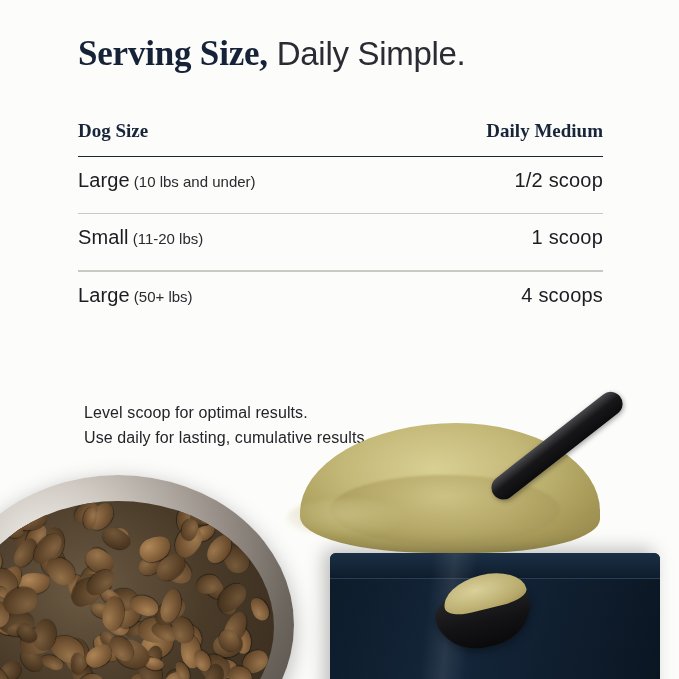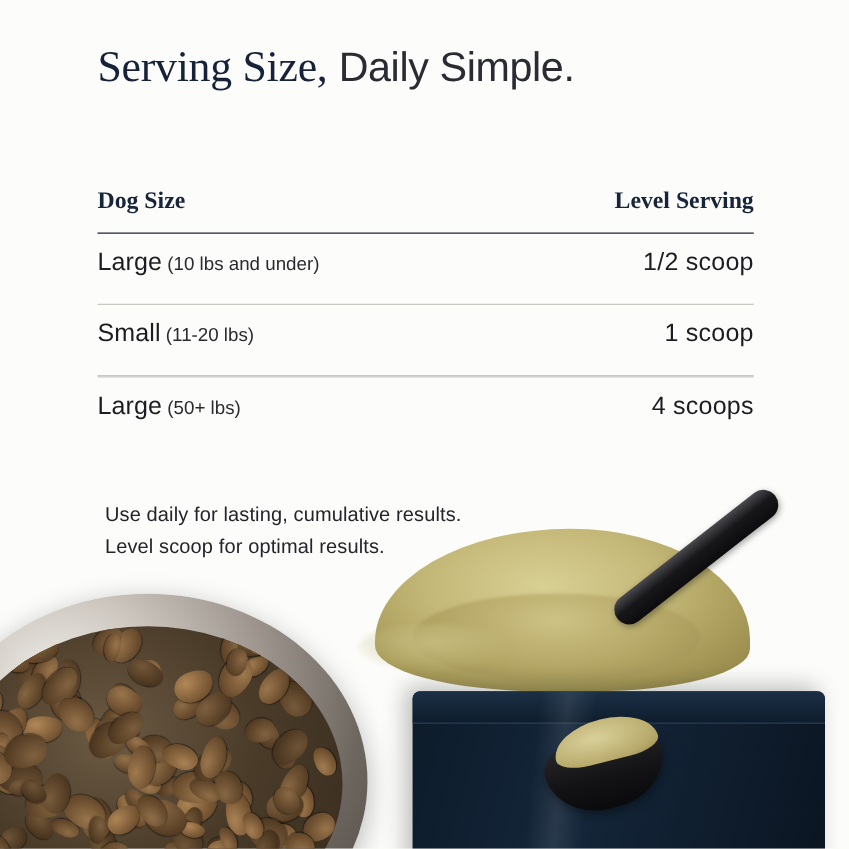--- a/index.html
+++ b/index.html
@@ -22,40 +22,39 @@
 
   
   .headline {
     position: absolute;
     left: 78px;
     top: 34px;
     white-space: nowrap;
   }
   .headline .bold {
     font-family: "Liberation Serif", serif;
-    font-weight: normal;
+    font-weight: bold;
     font-size: 35px;
     color: #152238;
     letter-spacing: -0.2px;
   }
   .headline .light {
     font-family: "Liberation Sans", sans-serif;
     font-weight: 300;
     font-size: 33px;
     color: #2b2b33;
     letter-spacing: -0.3px;
   }
 
   
   .table {
     position: absolute;
     left: 78px;
     top: 118px;
     width: 525px;
-    margin-top: 30px;
   }
   .row {
     display: flex;
     align-items: baseline;
     justify-content: space-between;
     height: 56px;
     padding-top: 12px;
   }
   .row.header {
     height: 38px;
@@ -249,21 +248,21 @@
 <div class="page">
 
   <div class="headline">
     <span class="bold">Serving Size,</span><span class="light"> Daily Simple.</span>
   </div>
 
   <div class="table">
 
     <div class="row header">
       <span class="hdr-left">Dog Size</span>
-      <span class="hdr-right">Level Serving</span>
+      <span class="hdr-right">Daily Medium</span>
     </div>
     <div class="rule"></div>
 
     <div class="row">
       <span><span class="size-label">Large</span><span class="size-qual"> (10 lbs and under)</span></span>
       <span class="serving">1/2 scoop</span>
     </div>
     <div class="rule thin"></div>
 
     <div class="row">
@@ -274,22 +273,22 @@
 
     <div class="rule thin"></div>
 
     <div class="row">
       <span><span class="size-label">Large</span><span class="size-qual"> (50+ lbs)</span></span>
       <span class="serving">4 scoops</span>
     </div>
   </div>
 
   <div class="notes">
+    <div>Level scoop for optimal results.</div>
     <div>Use daily for lasting, cumulative results.</div>
-    <div>Level scoop for optimal results.</div>
   </div>
 
   <div class="photo">
 
     <div class="powder"></div>
     <div class="powder-2"></div>
     <div class="powder-spill"></div>
 
     <div class="scoop-handle"></div>
 

